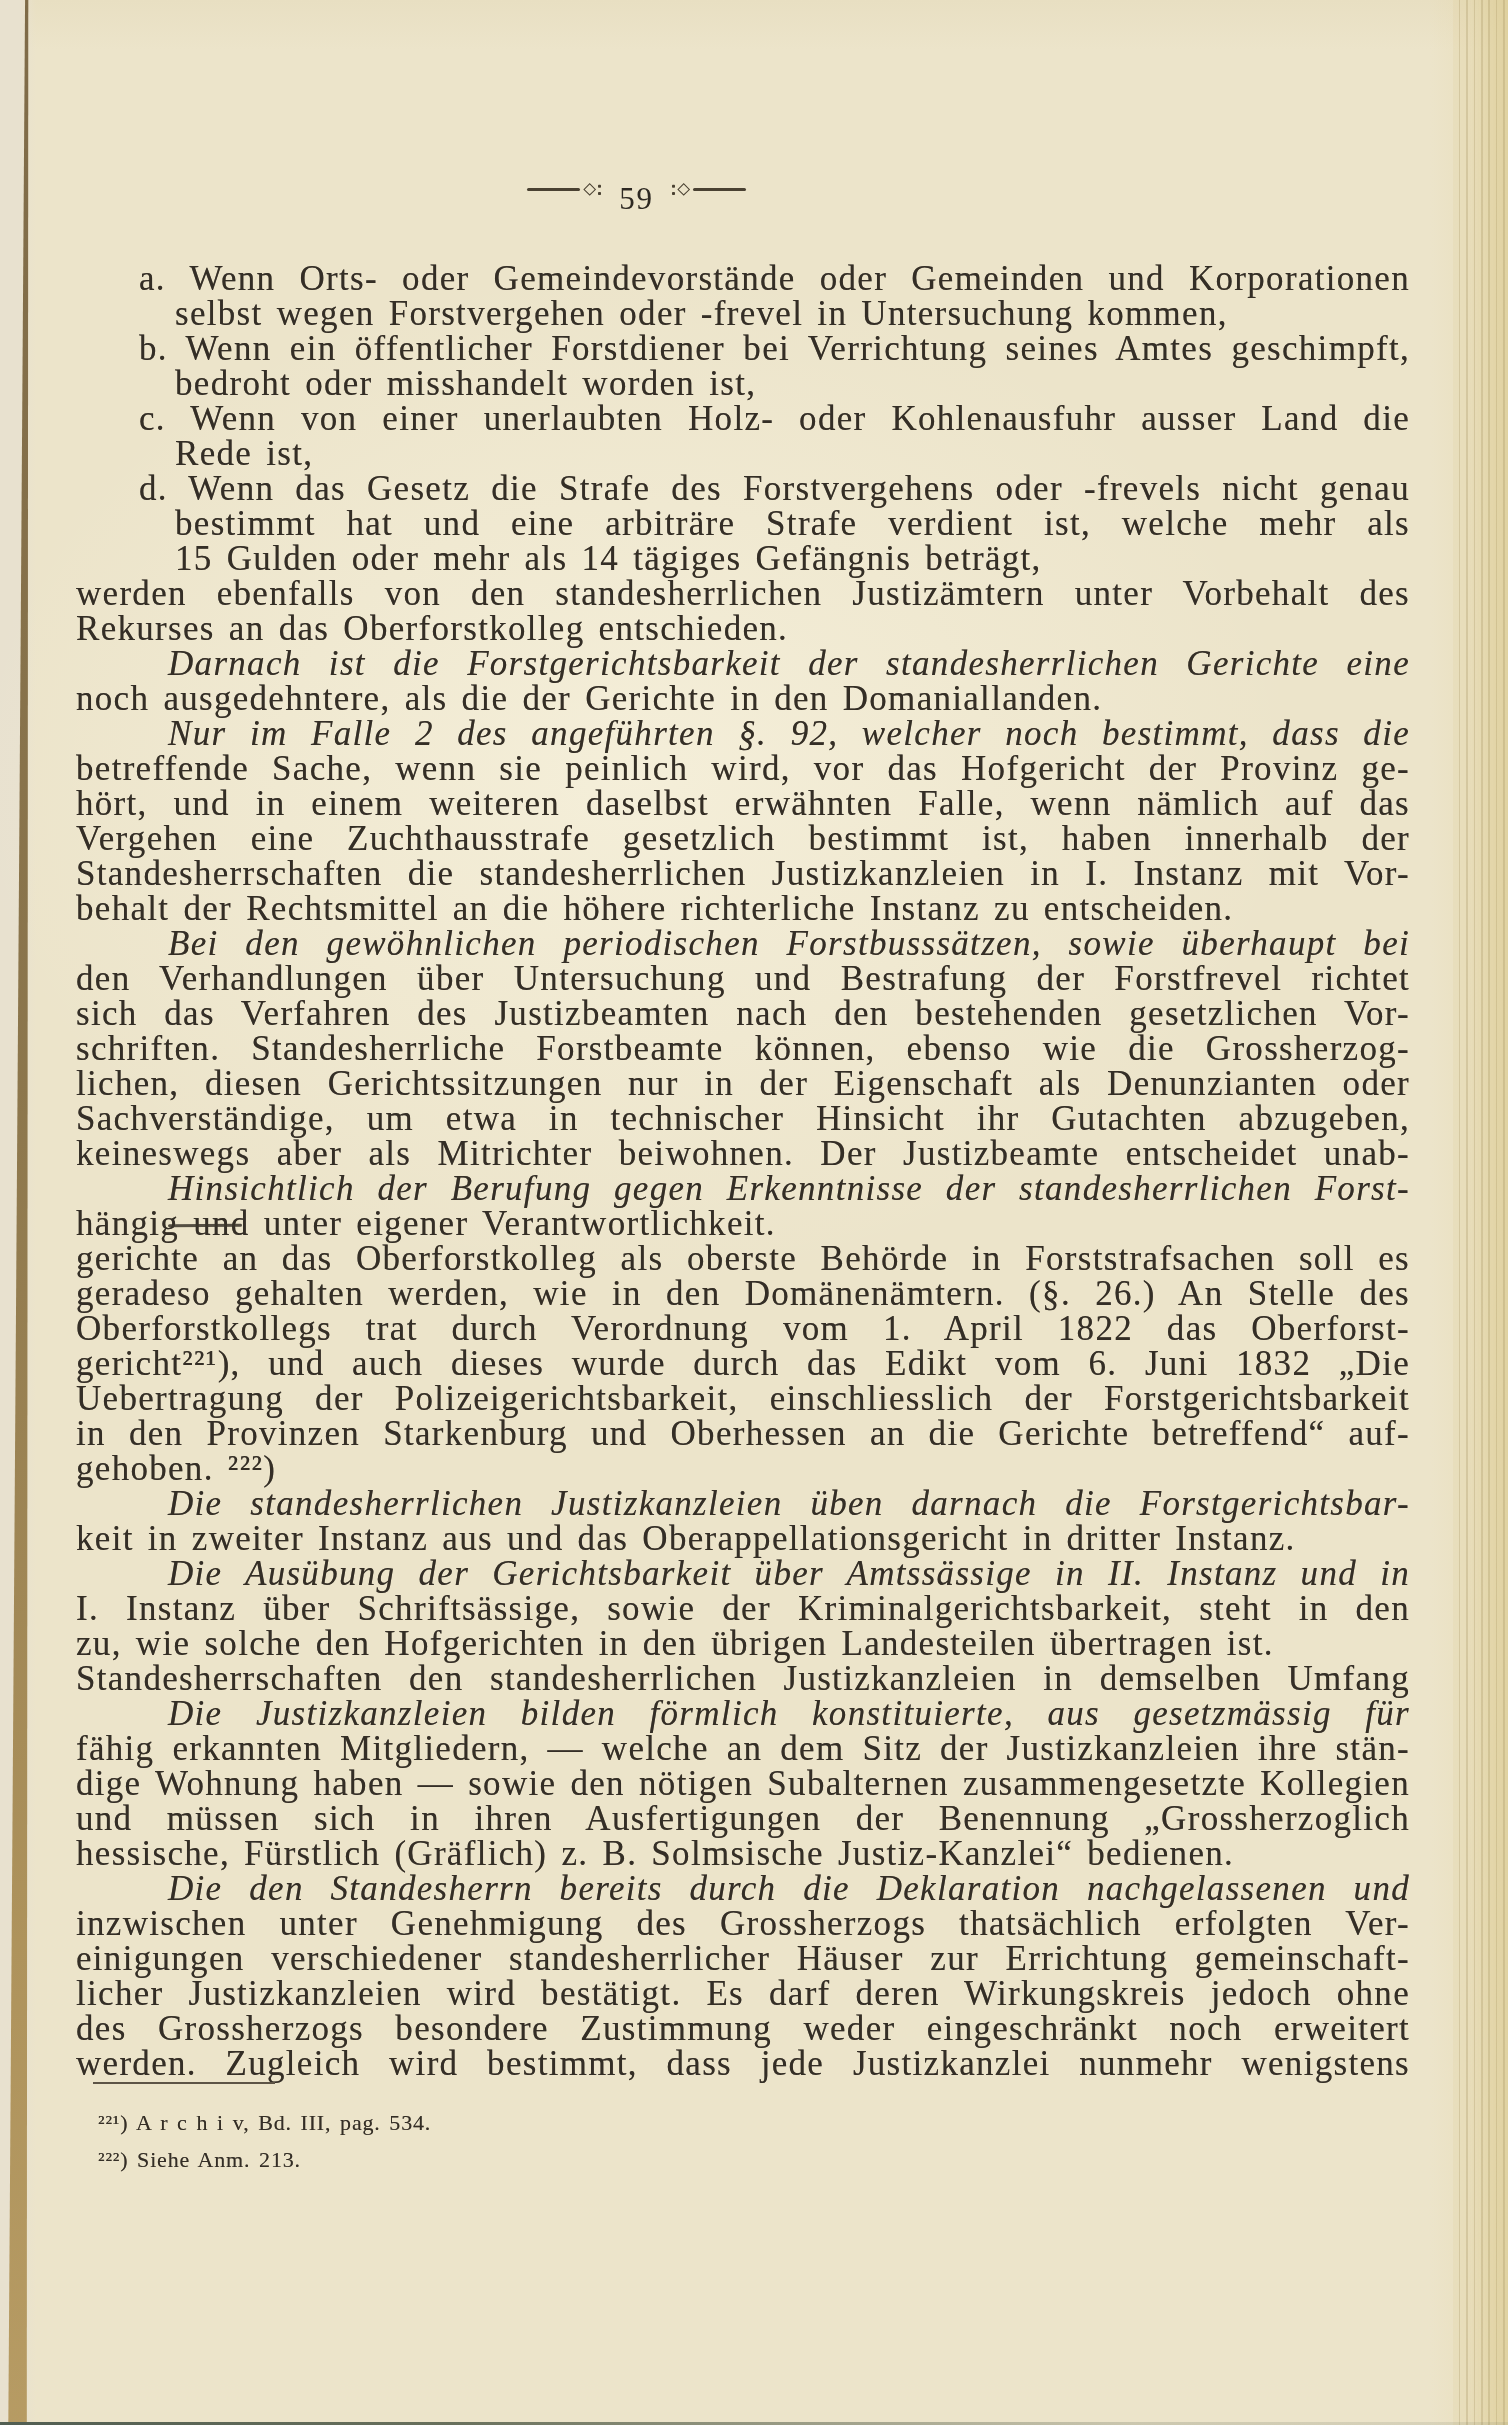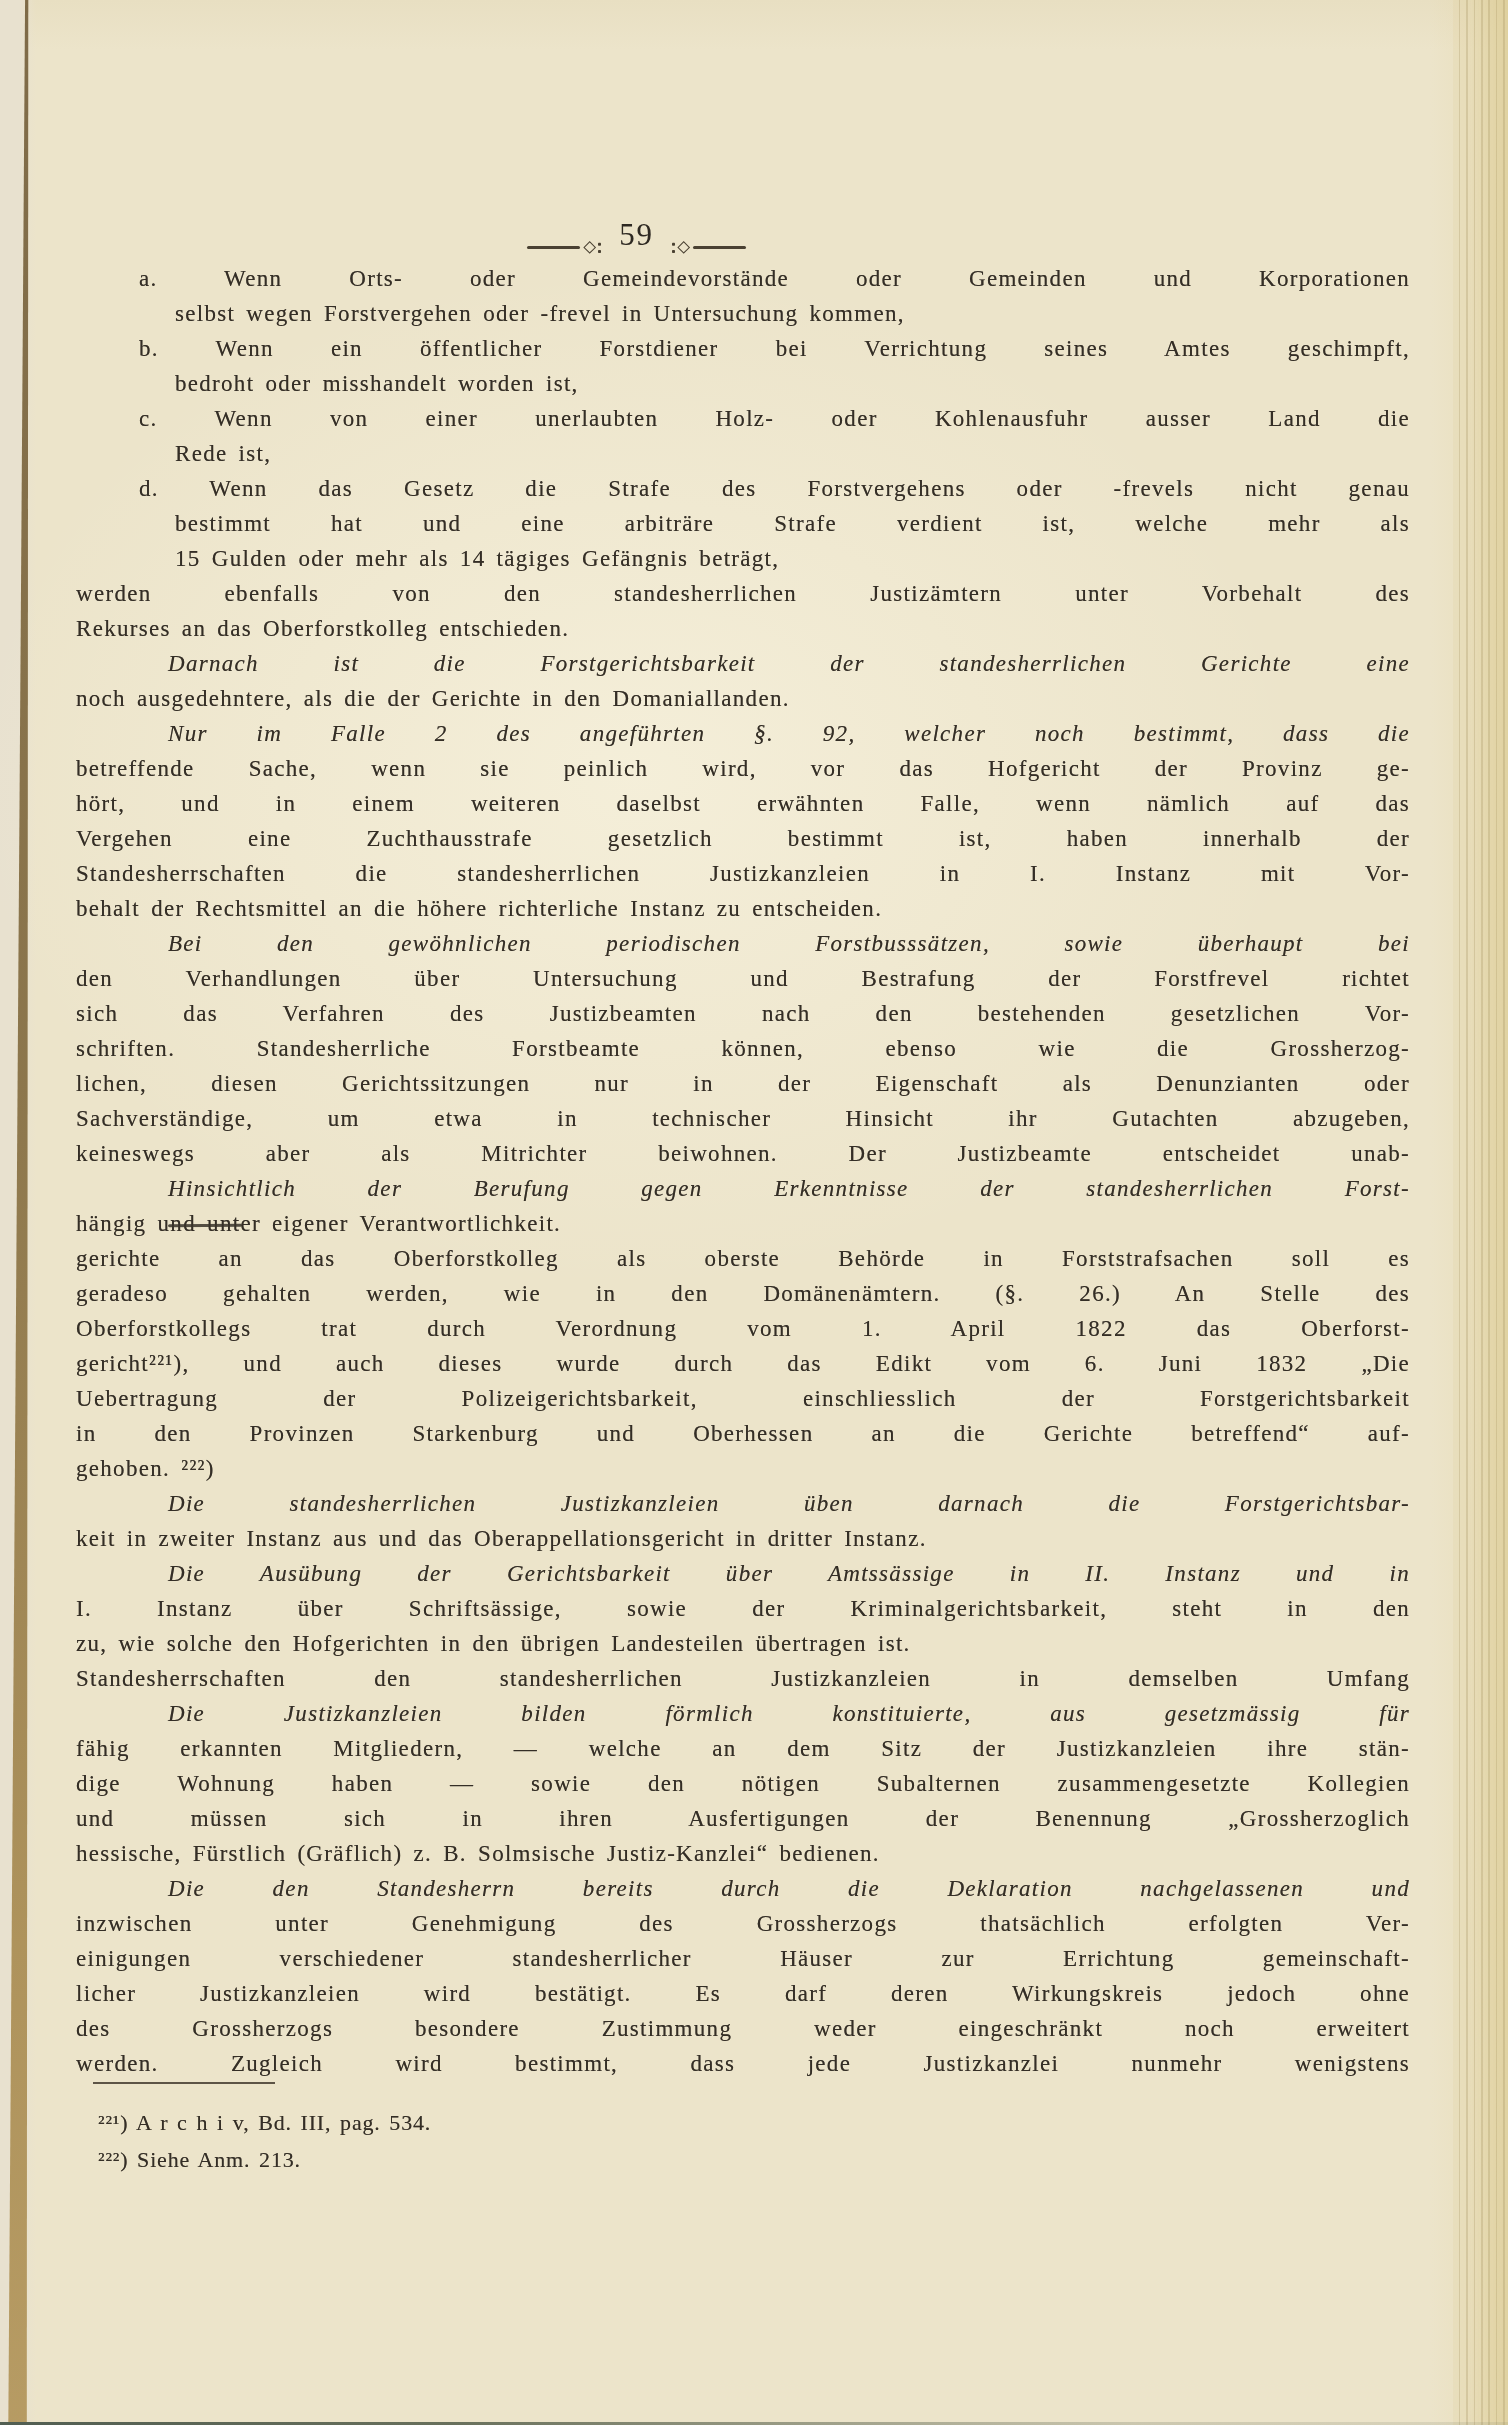--- a/index.html
+++ b/index.html
@@ -31,31 +31,31 @@
       linear-gradient(270deg, rgba(214,196,132,.55), rgba(214,196,132,.15) 70%);
     opacity:.85;
   }
   .bottom-edge{
     position:absolute;left:0;right:0;bottom:0;height:4.1px;
     background:linear-gradient(90deg,#515e52,#68705c 30%,rgba(104,112,92,.25) 75%,rgba(104,112,92,.12));
   }
   
   .header{
     position:absolute;left:459px;top:185px;width:355px;
-    display:flex;align-items:flex-end;justify-content:center;gap:18px;margin-top:36px;
+    display:flex;align-items:flex-start;justify-content:center;gap:18px;
   }
   .orn{display:flex;align-items:center;gap:4.1px;}
   .rule{width:53px;height:2.5px;background:#4a4132;border-radius:1.7px;}
   .diamond{width:7.4px;height:7.4px;border:1.7px solid #4a4132;transform:rotate(45deg);background:transparent;}
   .dots{width:3.3px;height:3.3px;background:#4a4132;border-radius:0.8px;box-shadow:0 7.4px 0 #4a4132;transform:translateY(-3.3px);}
   .pagenum{font-size:31px;line-height:31px;letter-spacing:1.7px;color:#2e2922;transform:translateY(-2.5px);}
   
   .textblock{
     position:absolute;left:76px;top:261px;width:1334px;
-    font-size:23px;line-height:35px;
+    font-size:35px;line-height:35px;
     letter-spacing:1.3px;word-spacing:4.1px;
     text-shadow:0 0 0.4px rgba(52,46,38,.55);
   }
   .line{text-align:justify;text-align-last:justify;}
   .line.nj{text-align-last:left;}
   .line.li1{padding-left:63px;}
   .line.li2{padding-left:99px;}
   .line.par{padding-left:92px;font-style:italic;}
   
   .pencil{

